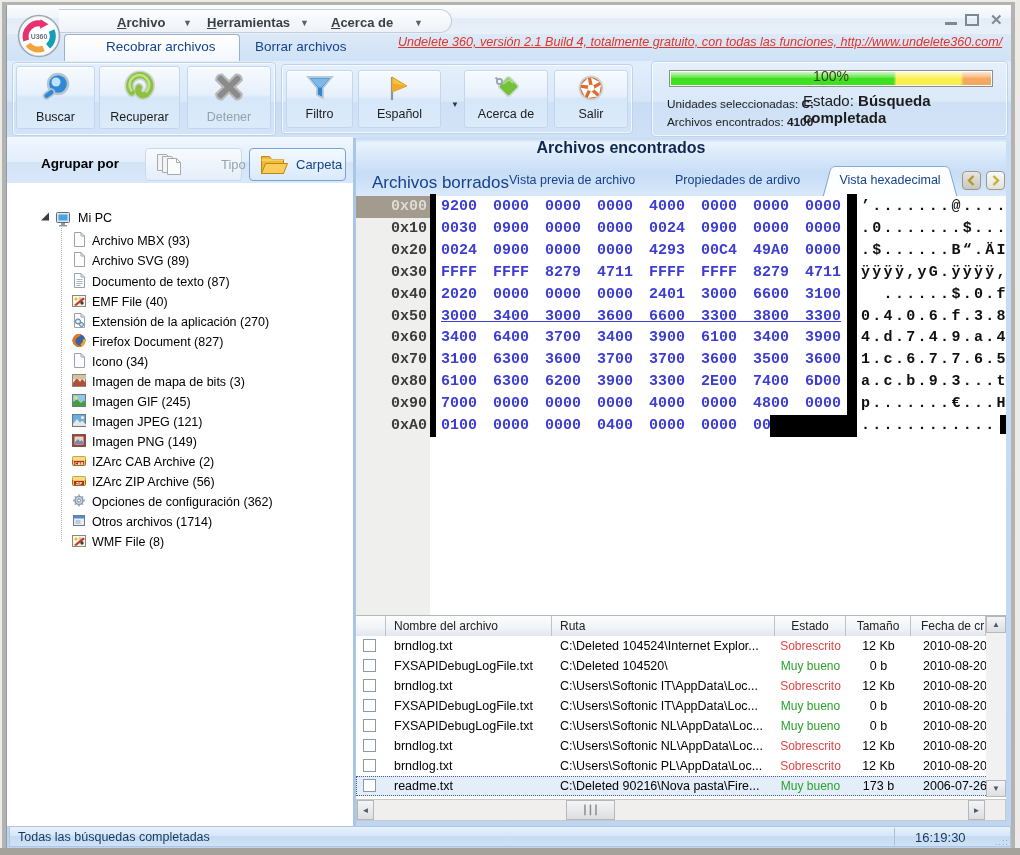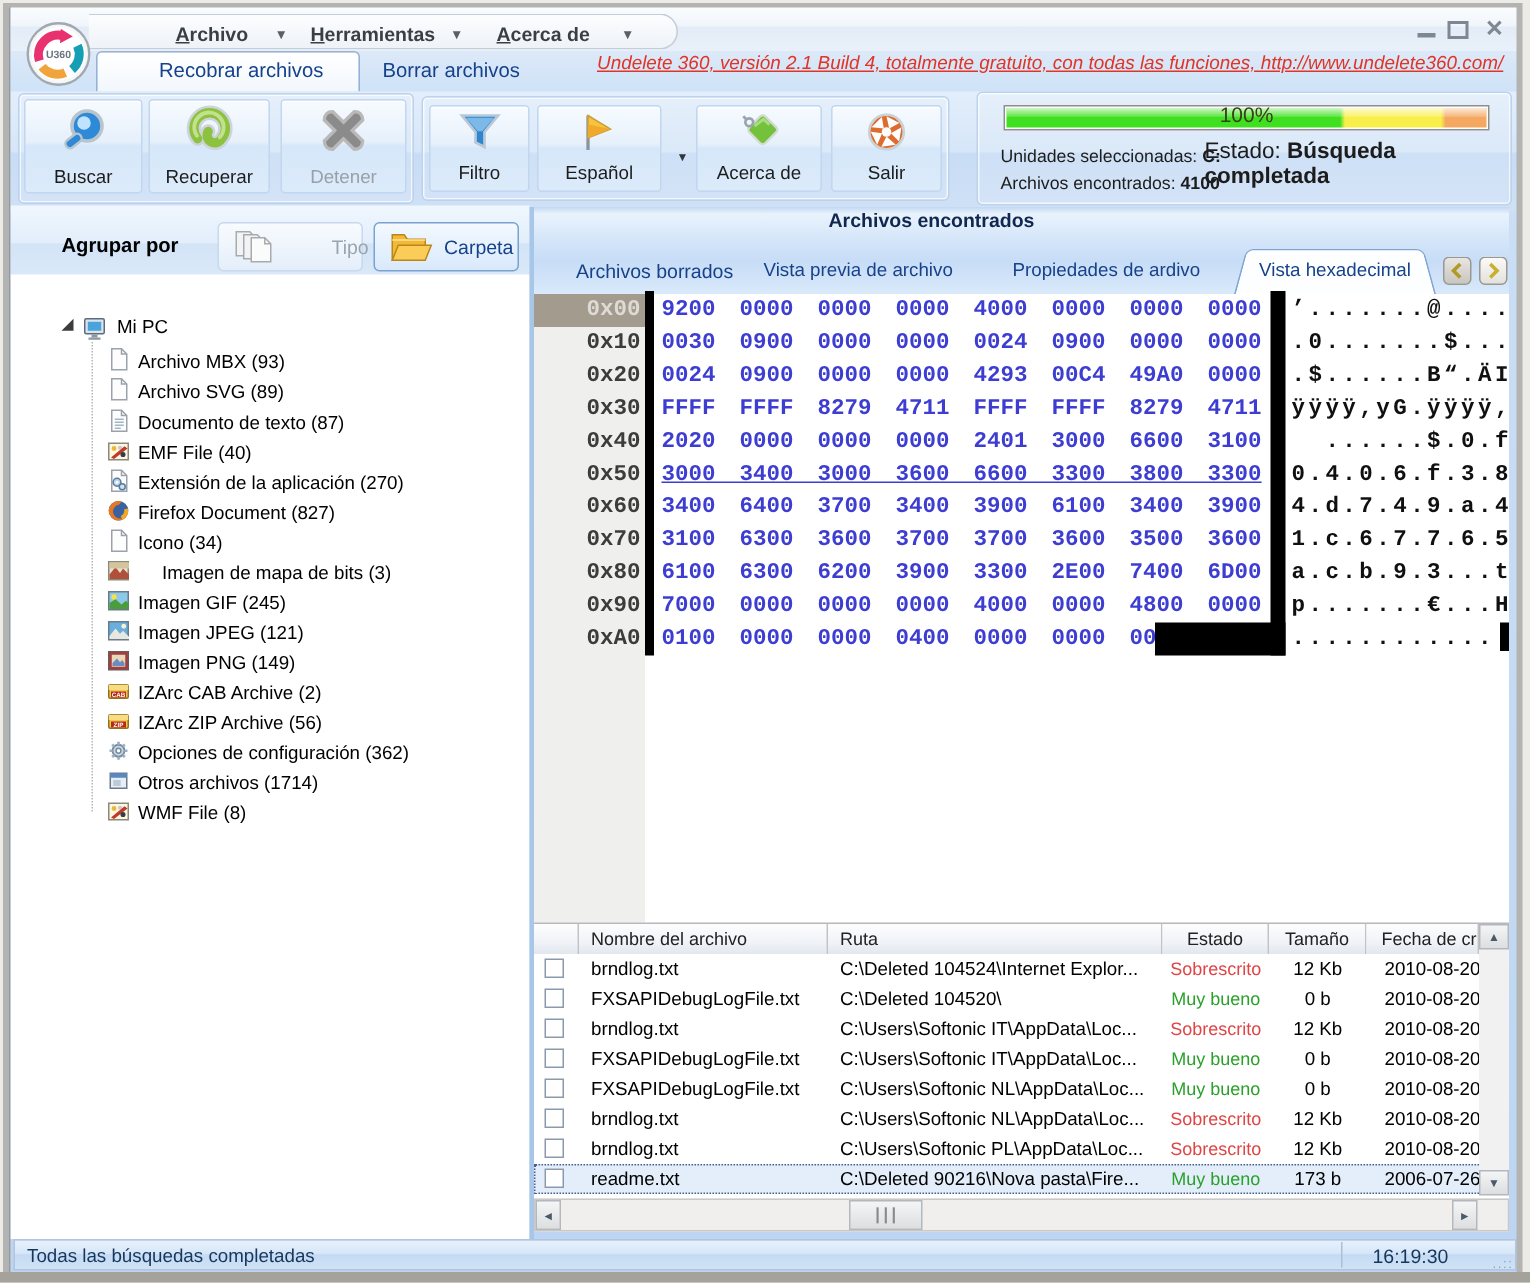--- a/index.html
+++ b/index.html
@@ -310,21 +310,21 @@
         <use href="#i-ff"></use>
       </svg>
       <div class="trow" style="top:328px;">Firefox Document (827)</div>
     <svg class="ticon" style="top:348px;">
         <use href="#i-page"></use>
       </svg>
       <div class="trow" style="top:348px;">Icono (34)</div>
     <svg class="ticon" style="top:368px;">
         <use href="#i-bmp"></use>
       </svg>
-      <div class="trow" style="top:368px;margin-left:16px;">Imagen de mapa de bits (3)</div>
+      <div class="trow" style="top:368px;">Imagen de mapa de bits (3)</div>
     <svg class="ticon" style="top:388px;">
         <use href="#i-gif"></use>
       </svg>
       <div class="trow" style="top:388px;">Imagen GIF (245)</div>
     <svg class="ticon" style="top:408px;">
         <use href="#i-jpeg"></use>
       </svg>
       <div class="trow" style="top:408px;">Imagen JPEG (121)</div>
     <svg class="ticon" style="top:428px;">
         <use href="#i-png"></use>
@@ -349,23 +349,23 @@
     <svg class="ticon" style="top:528px;">
         <use href="#i-wmf"></use>
       </svg>
       <div class="trow" style="top:528px;">WMF File (8)</div>
   </div>
 
   <div class="abs" style="left:346px;top:134px;width:3px;height:688px;background:#a8c7e8;"></div>
 
   <div class="abs" style="left:349px;top:134px;width:650px;height:60px;
      background:linear-gradient(180deg,#c3d8f1 0%,#e9f3fd 8%,#d9e9fa 30%,#c7dcf6 60%,#d3e5f9 85%,#dcebfb 100%);"></div>
-  <div class="abs" style="left:349px;top:135px;width:530px;text-align:center;font-size:13px;font-weight:bold;color:#10284f;">Archivos encontrados</div>
-
-  <div class="abs navy" style="left:377px;top:169px;font-size:13px;">Archivos borrados</div>
+  <div class="abs" style="left:349px;top:135px;width:530px;text-align:center;font-size:16px;font-weight:bold;color:#10284f;">Archivos encontrados</div>
+
+  <div class="abs navy" style="left:365px;top:169px;font-size:17px;">Archivos borrados</div>
   <div class="abs navy" style="left:502px;top:169px;font-size:12.5px;">Vista&nbsp;previa&nbsp;de&nbsp;archivo</div>
   <div class="abs navy" style="left:668px;top:169px;font-size:12.5px;">Propiedades de ardivo</div>
   <div class="abs" style="left:820px;top:161px;width:126px;height:31px;background:#fdfeff;
       border:1px solid #7fa5d2;border-bottom:none;border-radius:5px 5px 0 0;transform:perspective(12px) rotateX(3deg);"></div>
   <div class="abs navy" style="left:828px;top:169px;width:110px;text-align:center;font-size:12.5px;">Vista hexadecimal</div>
   <div id="navbtns">
     <div class="abs nbtn" style="left:955px;top:167px;background:linear-gradient(180deg,#e8e6e2,#c9c5bf);"><svg width="17" height="17">
           <path d="M10.5,4 L6,8.5 L10.5,13" fill="none" stroke="#b09a28" stroke-width="2.4"></path>
         </svg></div>
     <div class="abs nbtn" style="left:979px;top:167px;background:linear-gradient(180deg,#fbfaf8,#e4e1db);"><svg width="17" height="17">

